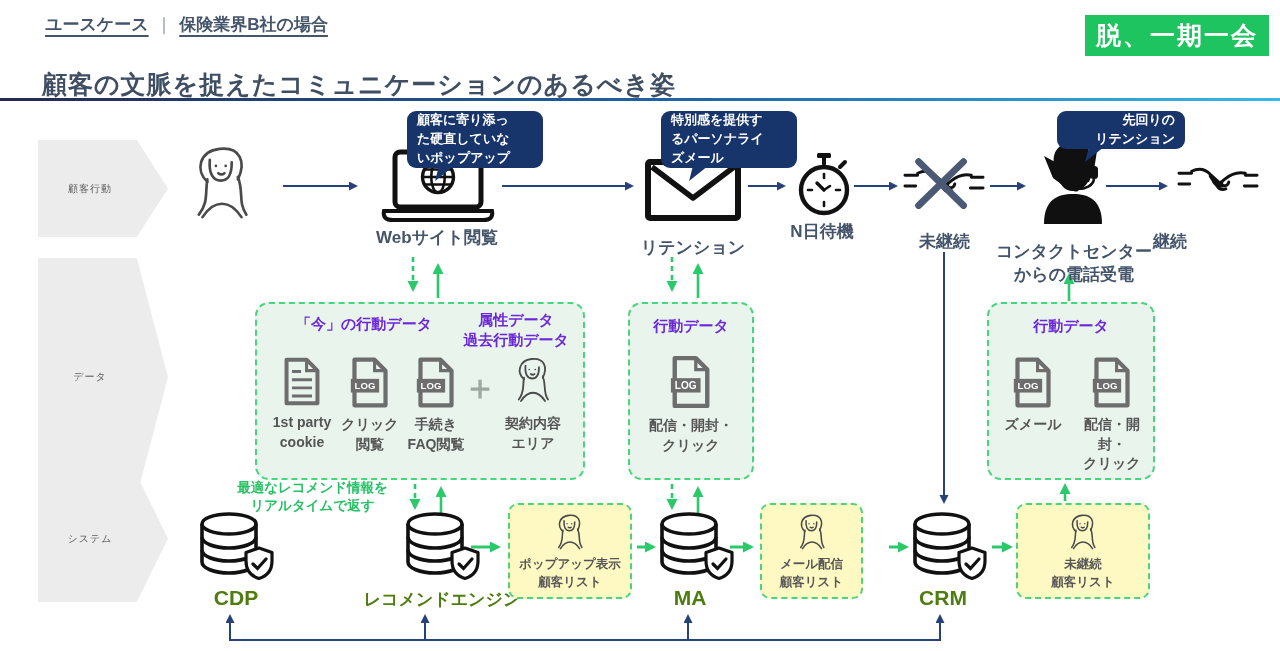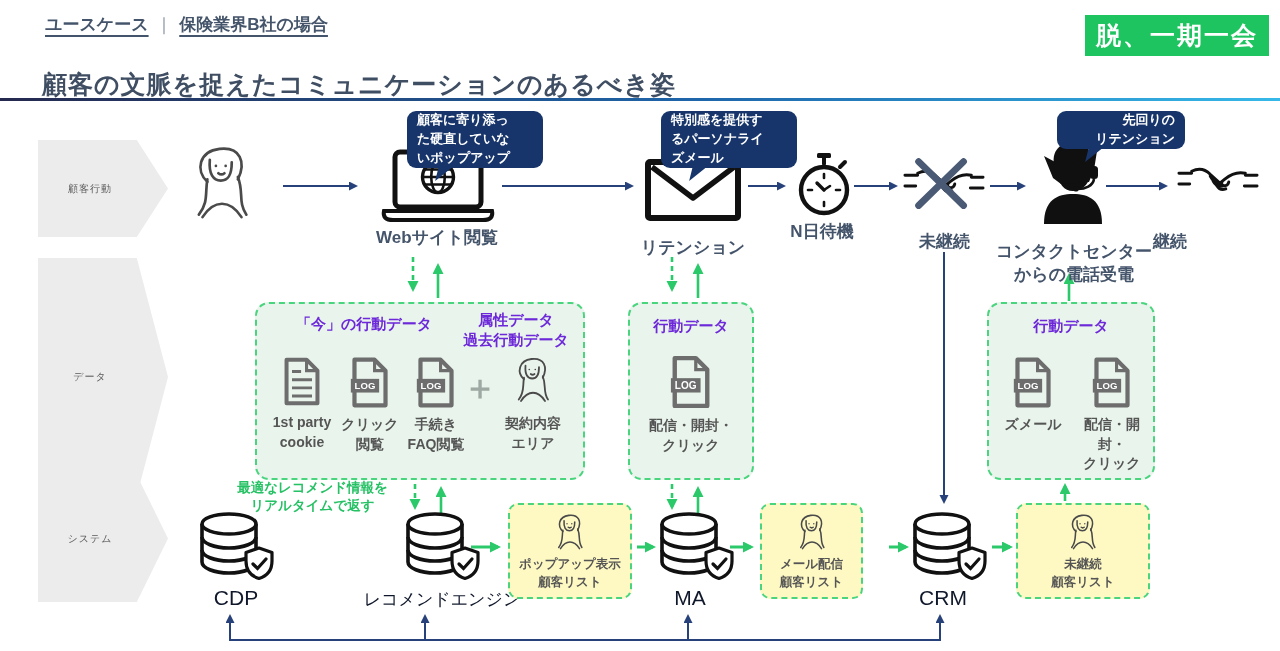--- a/index.html
+++ b/index.html
@@ -24,21 +24,21 @@
   .callout:after{content:"";position:absolute;bottom:-13px;left:30px;border-top:15px solid #17356b;border-right:15px solid transparent;transform:skewX(-14deg)}
   .callout.left{text-align:right}
   .gbox{position:absolute;background:#e9f4ec;border:2px dashed #49d47e;border-radius:14px;z-index:2}
   .ghead{position:absolute;color:#6d28d9;font-weight:bold;font-size:15px;text-align:center;white-space:pre-line;line-height:1.3}
   .cap{color:#555;font-weight:bold;font-size:14px;text-align:center;white-space:pre-line;line-height:1.4}
   .ditem{position:absolute;display:flex;flex-direction:column;align-items:center}
   .ditem svg{margin-bottom:6px}
   .plus{position:absolute;color:#9fa9a3;font-size:34px;font-weight:bold;line-height:1}
   .listbox{position:absolute;background:#fef9c3;border:2px dashed #49d47e;border-radius:10px;display:flex;flex-direction:column;align-items:center;justify-content:center;gap:3px;z-index:2}
   .listbox .cap{font-size:12.5px}
-  .syslabel{position:absolute;font-weight:normal;color:#0f172a;text-align:center;z-index:2}
+  .syslabel{position:absolute;font-weight:bold;color:#4d7c0f;text-align:center;z-index:2}
   .db-big{font-size:21px}
   .db-mid{font-size:17px}
   .note{position:absolute;color:#25c164;font-weight:bold;font-size:13.5px;text-align:center;white-space:pre-line;line-height:1.3;z-index:2}
 </style>
 </head>
 <body>
 
 <div class="stage">
 
   <svg class="wires" width="1280" height="651" viewBox="0 0 1280 651">

